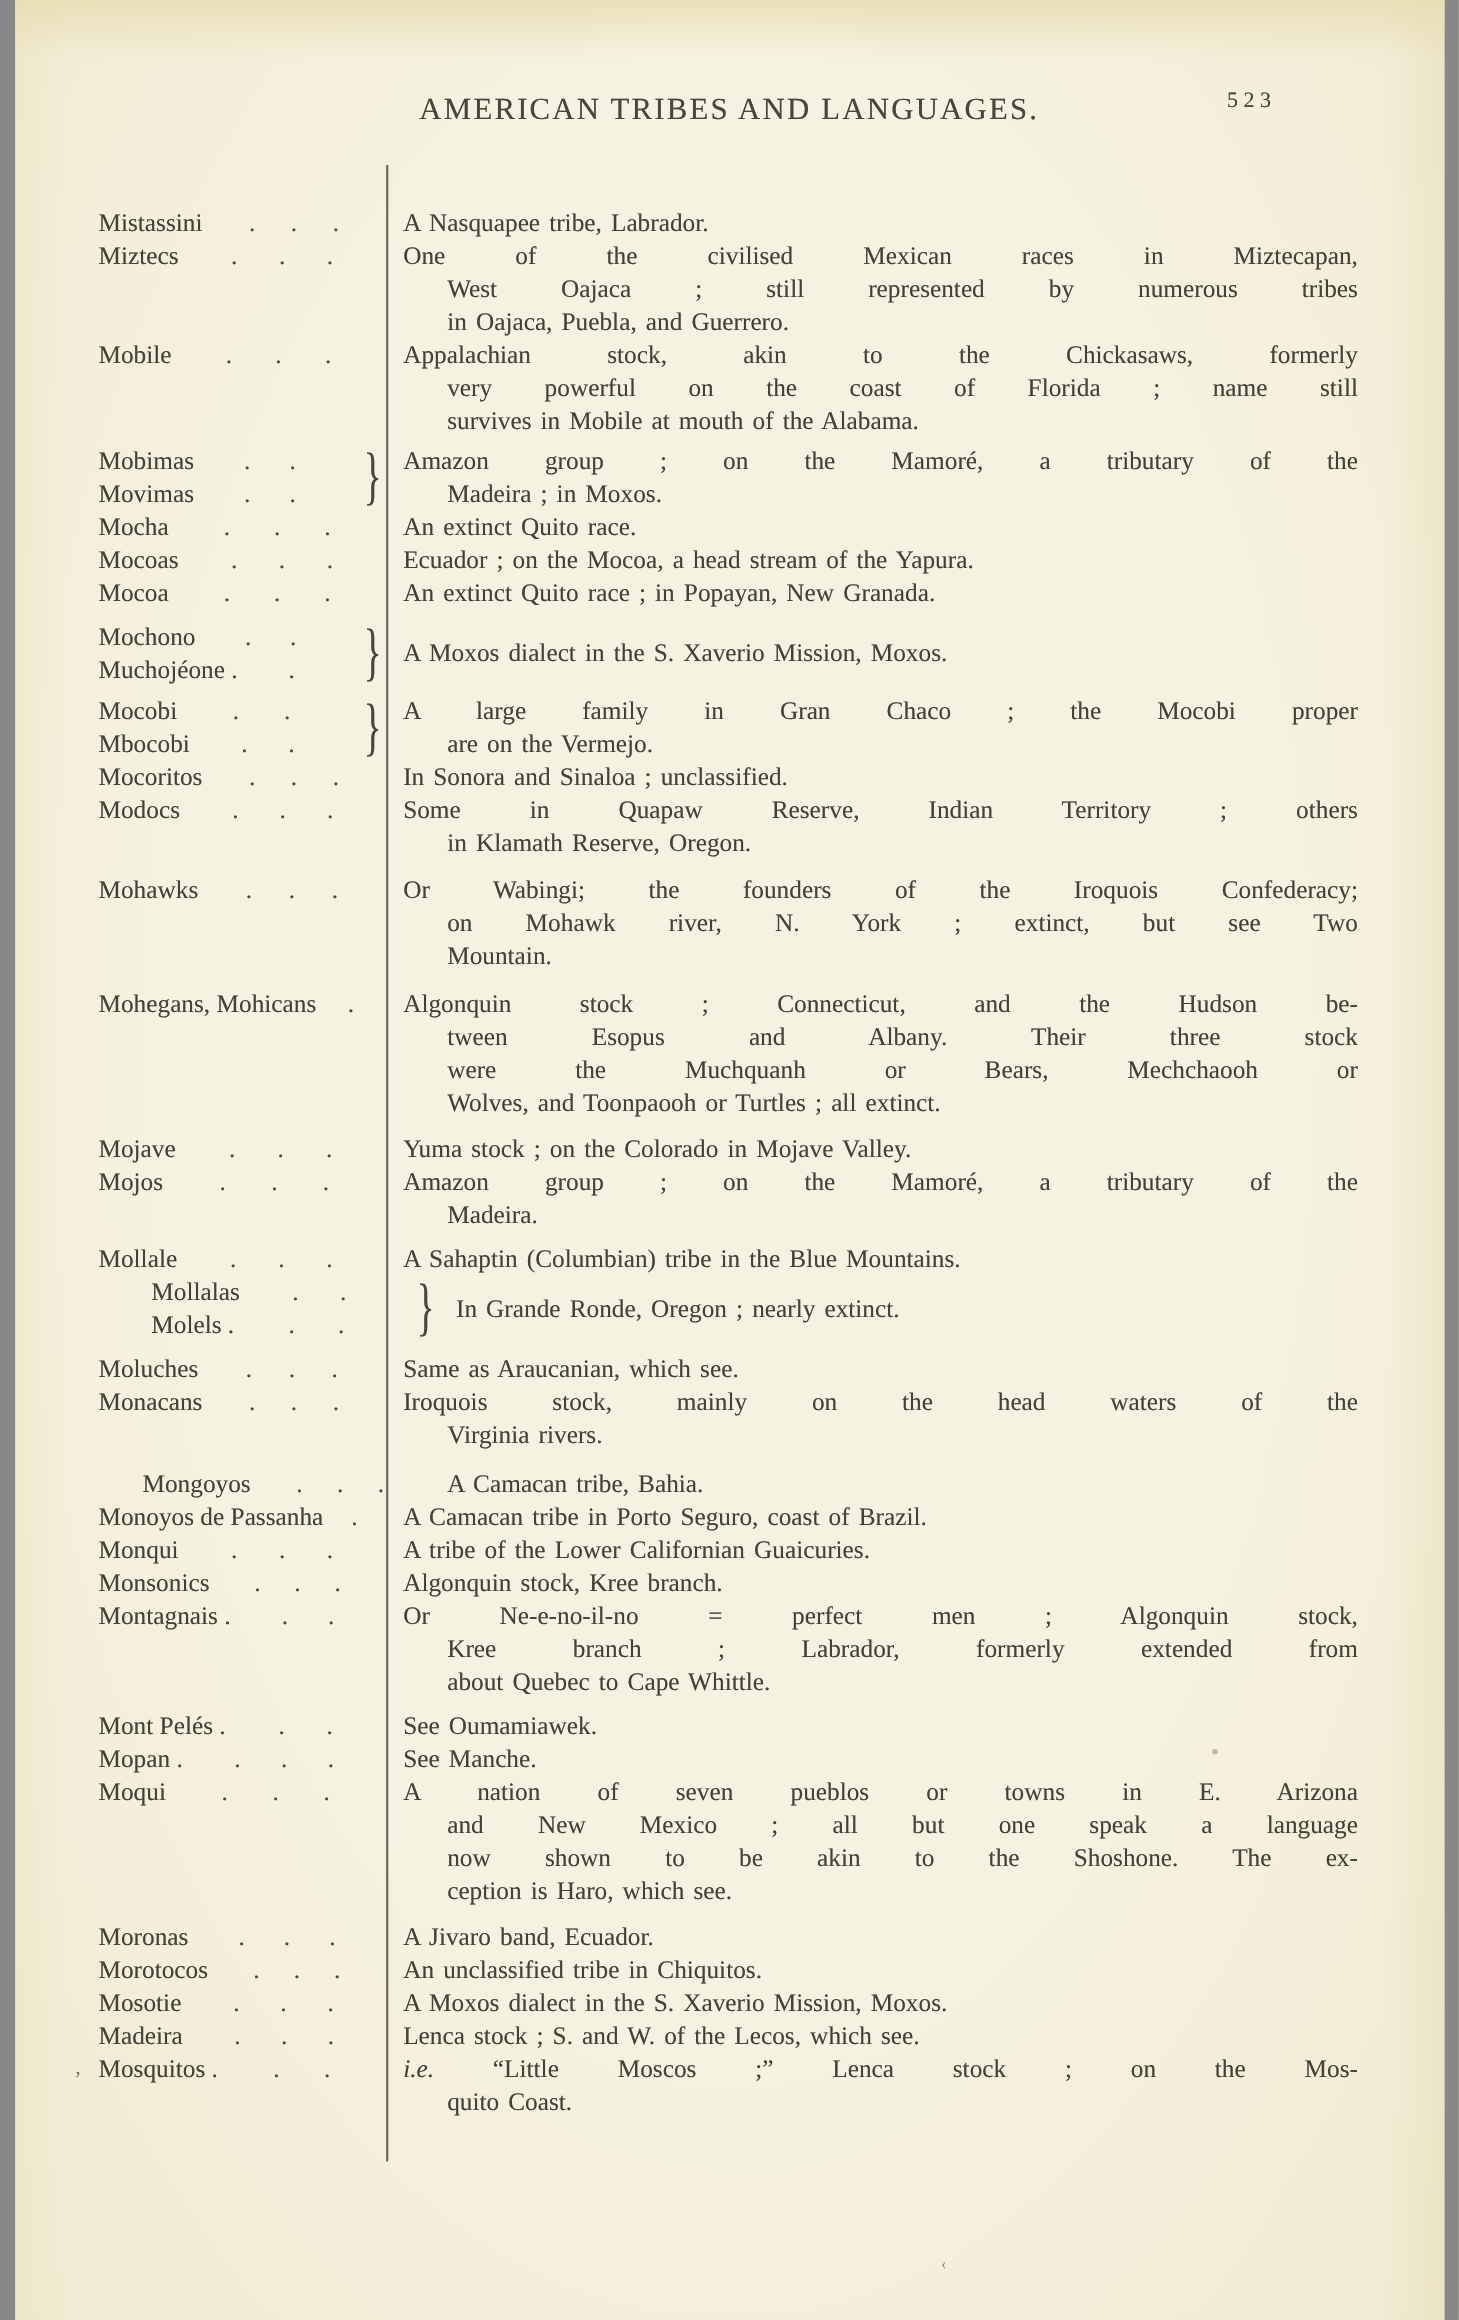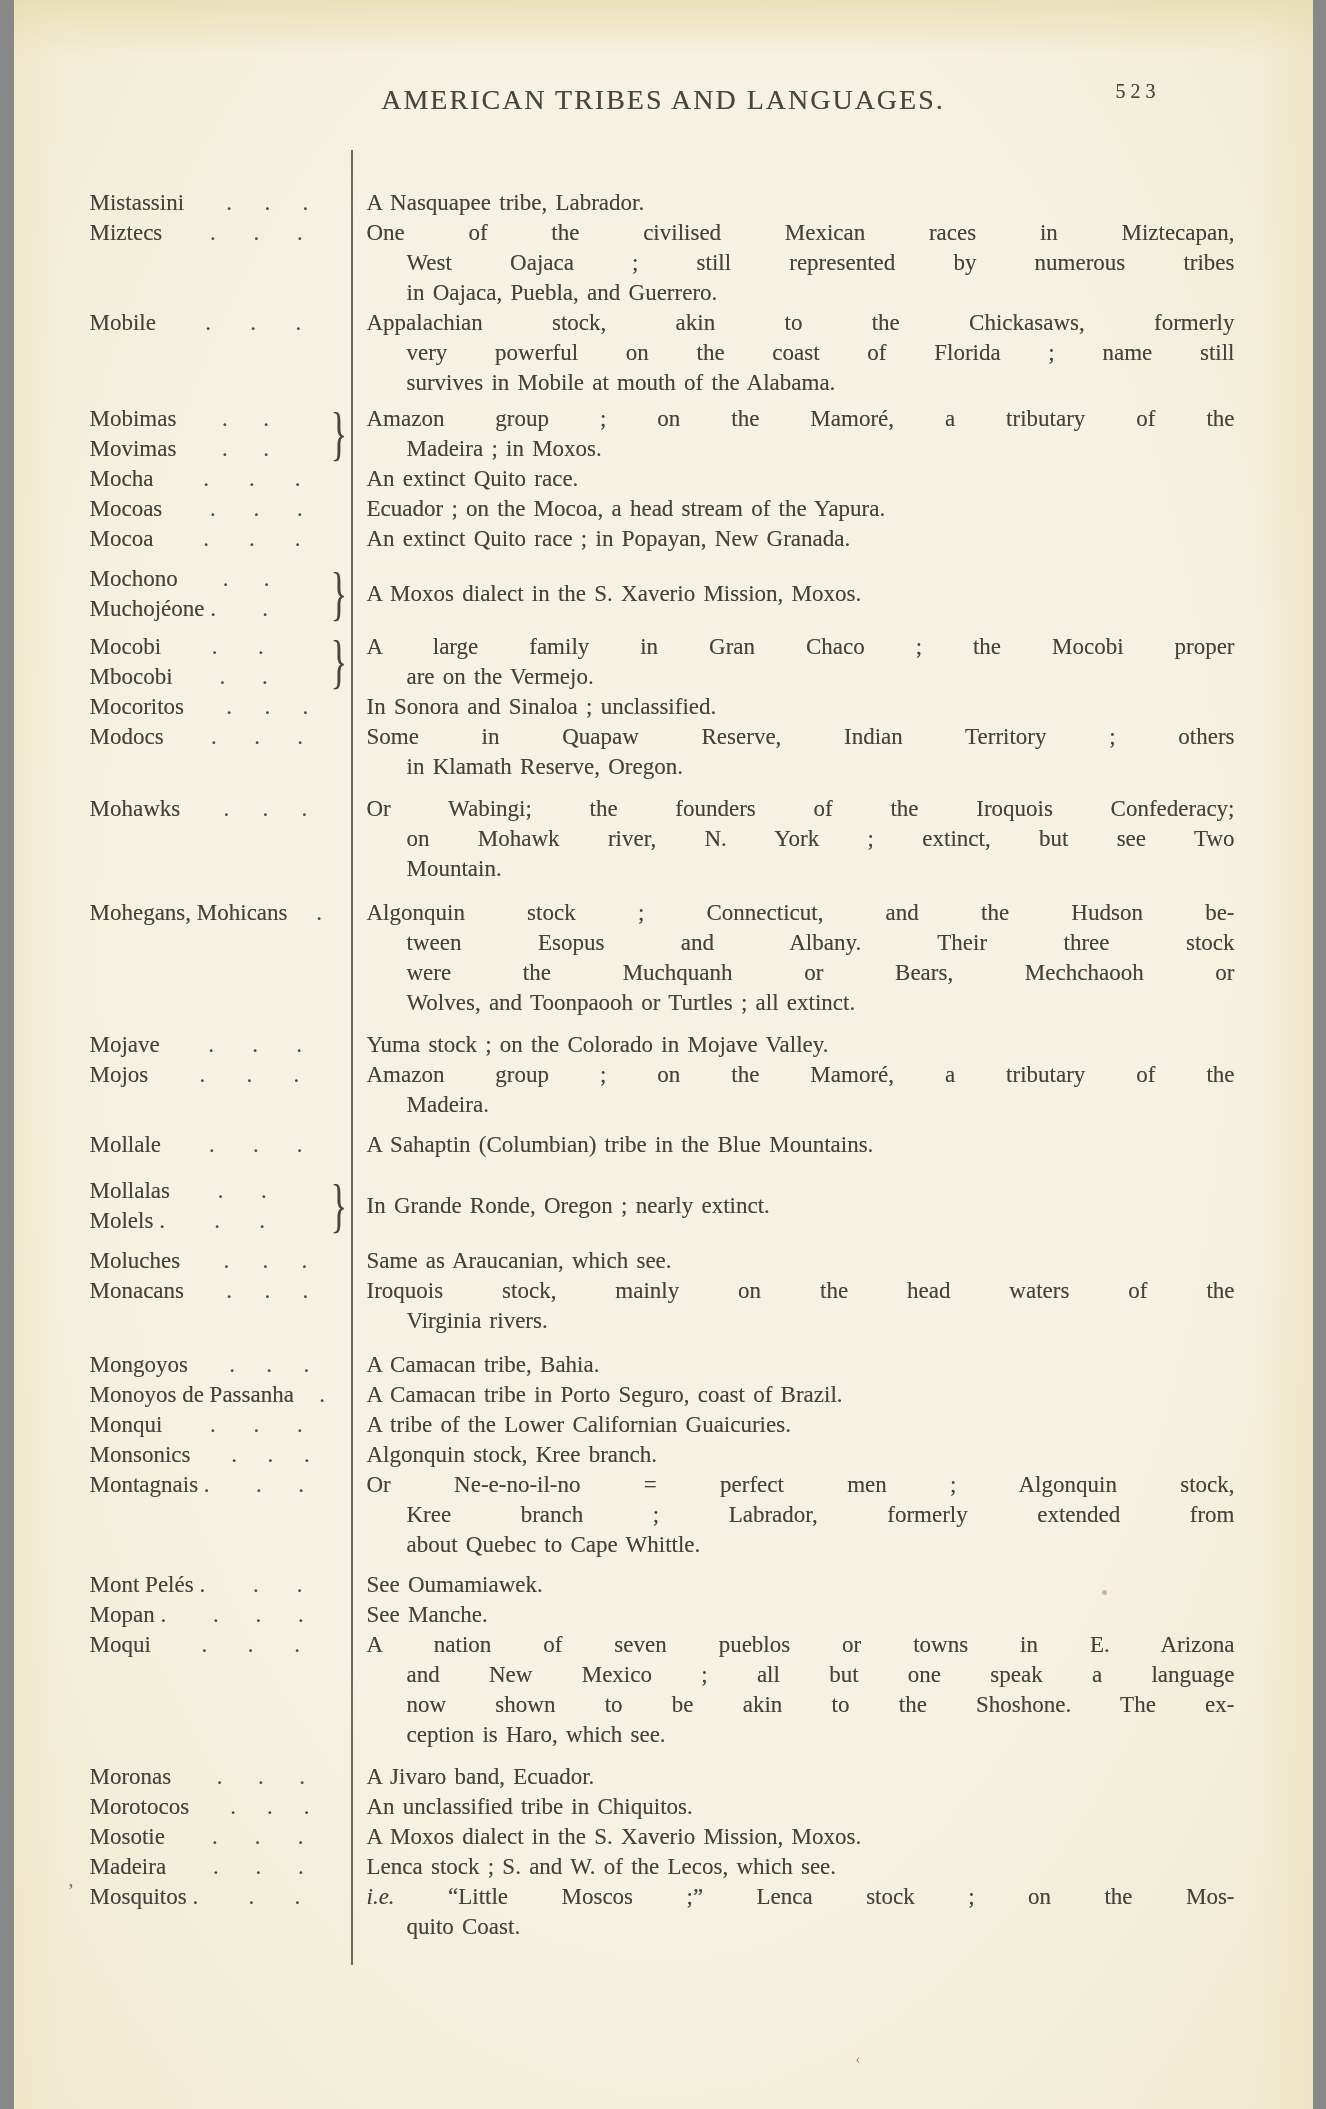--- a/index.html
+++ b/index.html
@@ -317,21 +317,21 @@
               <span>.</span>
               <span>.</span>
               <span>.</span>
             </span>
           </div>
         </div>
         <div class="def">
           <div class="dl">A Sahaptin (Columbian) tribe in the Blue Mountains.</div>
         </div>
       </div>
-      <div class="entry" style="margin-top: 16px;">
+      <div class="entry" style="margin-top: 0; padding-left: 48px;">
         <div class="names">
           <div class="name-line">
             <span class="nm">Mollalas</span>
             <span class="dots braced">
               <span>.</span>
               <span>.</span>
             </span>
           </div>
           <div class="name-line">
             <span class="nm">Molels .</span>
@@ -370,21 +370,21 @@
               <span>.</span>
               <span>.</span>
             </span>
           </div>
         </div>
         <div class="def">
           <div class="dl just">Iroquois stock, mainly on the head waters of the</div>
           <div class="dl cont">Virginia rivers.</div>
         </div>
       </div>
-      <div class="entry" style="margin-top: 14px;">
+      <div class="entry" style="margin-top: 14px; margin-left: 40px;">
         <div class="names">
           <div class="name-line">
             <span class="nm">Mongoyos</span>
             <span class="dots">
               <span>.</span>
               <span>.</span>
               <span>.</span>
             </span>
           </div>
         </div>

